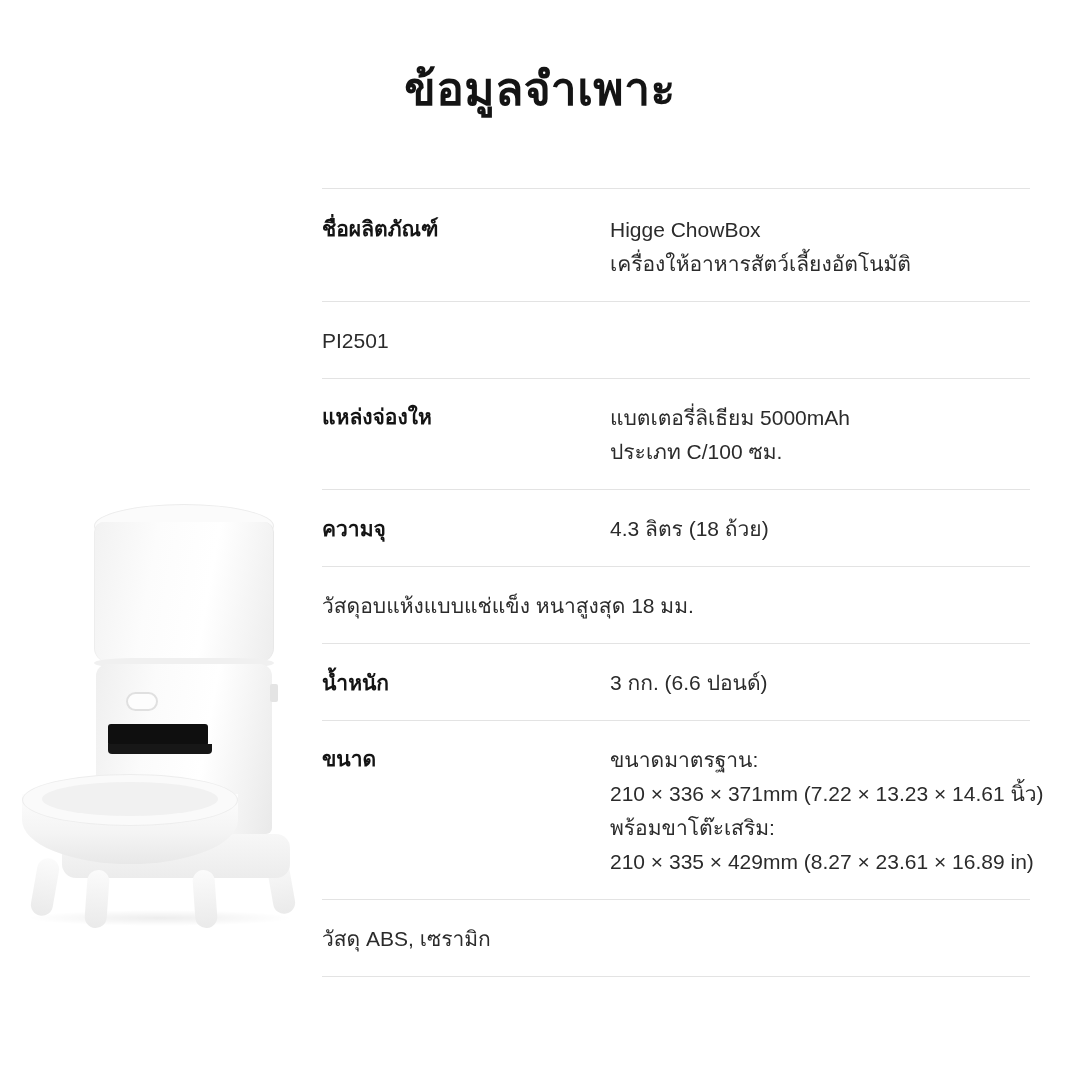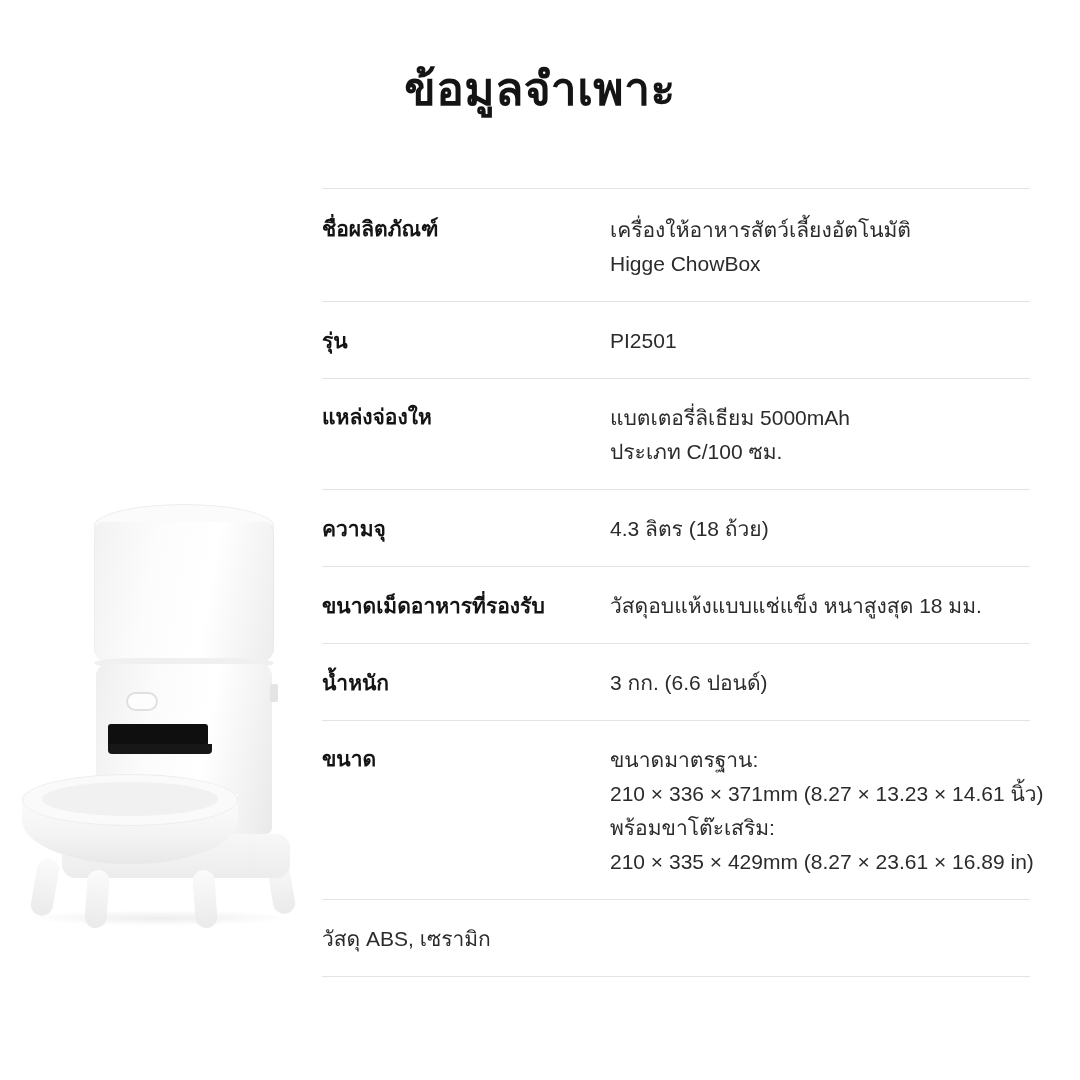--- a/index.html
+++ b/index.html
@@ -230,27 +230,26 @@
 </head>
 <body>
 
 <div class="page-title">ข้อมูลจำเพาะ</div>
 
 <div class="spec-table">
 
   <div class="spec-row">
     <div class="spec-label">ชื่อผลิตภัณฑ์</div>
     <div class="spec-value">
+      <span class="vline">Higge ChowBox</span>
       <span class="vline">เครื่องให้อาหารสัตว์เลี้ยงอัตโนมัติ</span>
-      <span class="vline">Higge ChowBox</span>
-    </div>
-  </div>
-
-  <div class="spec-row one-line">
-    <div class="spec-label">รุ่น</div>
+    </div>
+  </div>
+
+  <div class="spec-row one-line">
     <div class="spec-value">
       <span class="vline">PI2501</span>
     </div>
   </div>
 
   <div class="spec-row">
     <div class="spec-label">แหล่งจ่องให</div>
     <div class="spec-value">
       <span class="vline">แบตเตอรี่ลิเธียม 5000mAh</span>
       <span class="vline">ประเภท C/100 ซม.</span>
@@ -258,38 +257,37 @@
   </div>
 
   <div class="spec-row one-line">
     <div class="spec-label">ความจุ</div>
     <div class="spec-value">
       <span class="vline">4.3 ลิตร (18 ถ้วย)</span>
     </div>
   </div>
 
   <div class="spec-row one-line">
-    <div class="spec-label">ขนาดเม็ดอาหารที่รองรับ</div>
     <div class="spec-value">
       <span class="vline">วัสดุอบแห้งแบบแช่แข็ง หนาสูงสุด 18 มม.</span>
     </div>
   </div>
 
   <div class="spec-row one-line">
     <div class="spec-label">น้ำหนัก</div>
     <div class="spec-value">
       <span class="vline">3 กก. (6.6 ปอนด์)</span>
     </div>
   </div>
 
   <div class="spec-row">
     <div class="spec-label">ขนาด</div>
     <div class="spec-value">
       <span class="vline">ขนาดมาตรฐาน:</span>
-      <span class="vline">210 × 336 × 371mm (8.27 × 13.23 × 14.61 นิ้ว)</span>
+      <span class="vline">210 × 336 × 371mm (7.22 × 13.23 × 14.61 นิ้ว)</span>
       <span class="vline">พร้อมขาโต๊ะเสริม:</span>
       <span class="vline">210 × 335 × 429mm (8.27 × 23.61 × 16.89 in)</span>
     </div>
   </div>
 
   <div class="spec-row one-line">
     <div class="spec-value">
       <span class="vline">วัสดุ ABS, เซรามิก</span>
     </div>
   </div>

